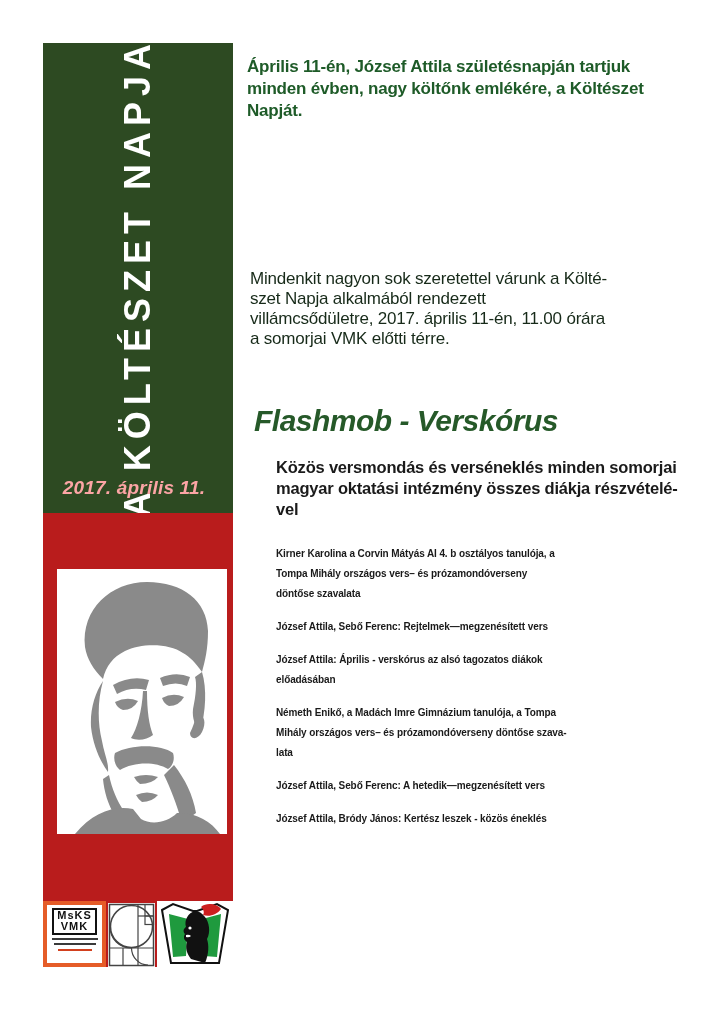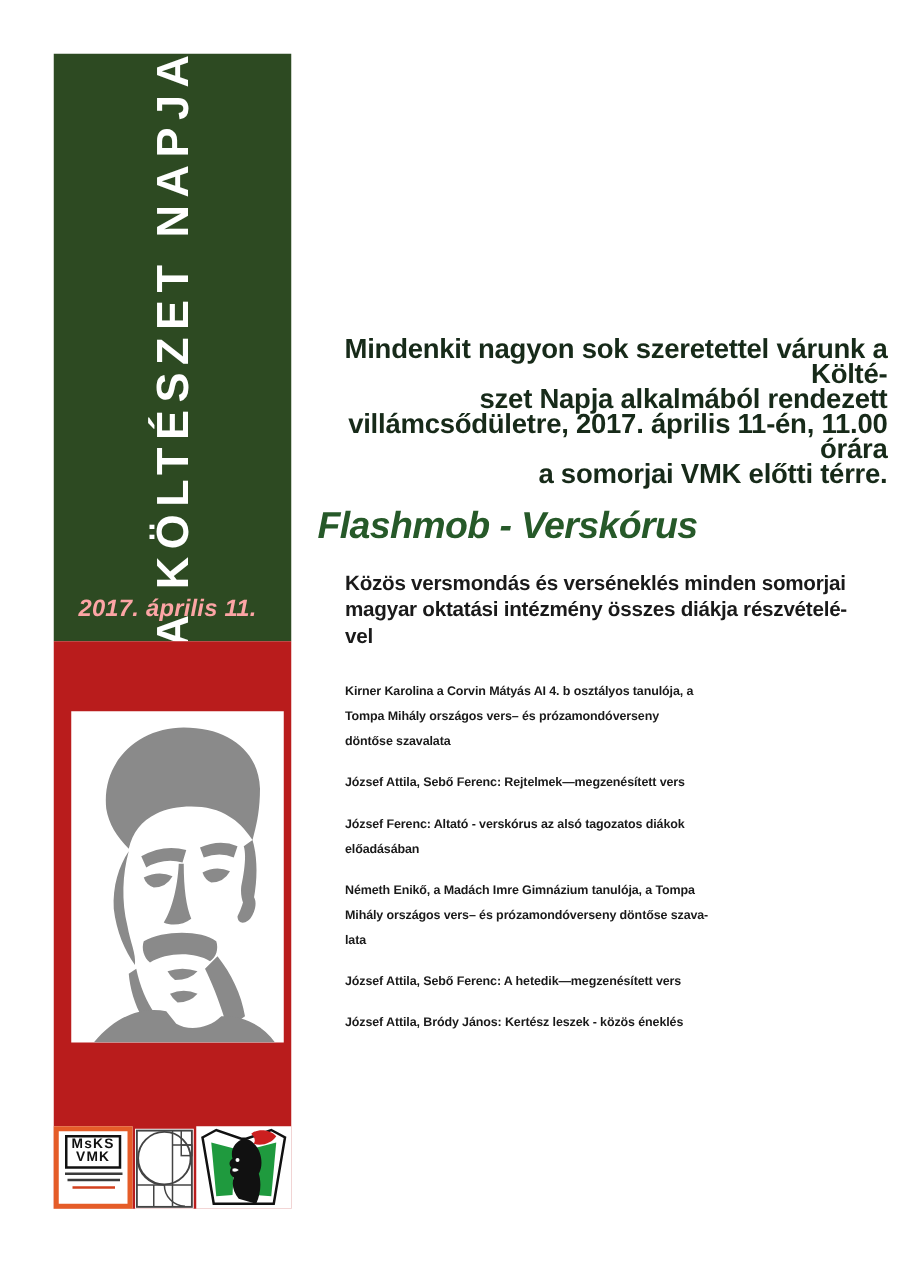--- a/index.html
+++ b/index.html
@@ -55,22 +55,22 @@
   .p-intro1 {
     left:247px; top:56px; width:470px;
     color:#1e5b28; font-weight:bold; font-size:17px; line-height:22px; letter-spacing:-0.2px;
   }
   .p-intro2 {
     left:247px; top:138px; width:462px;
     color:#1e5b28; font-weight:bold; font-style:italic; font-size:17px; line-height:20.5px;
     text-align:justify; text-align-last:justify; letter-spacing:-0.2px;
   }
   .p-invite {
-    left:250px; top:269px; width:460px; text-align:right;
-    color:#172a19; font-weight:bold; font-size:22px; line-height:20px; letter-spacing:-0.2px;
+    left:250px; top:269px; width:460px; text-align:left;
+    color:#172a19; font-weight:normal; font-size:17px; line-height:20px; letter-spacing:-0.2px;
   }
   .program-heading {
     position:absolute; left:254px; top:404px;
     color:#265929; font-weight:bold; font-style:italic; font-size:30px; letter-spacing:-0.5px;
   }
   .p-lead {
     left:276px; top:457px; width:430px;
     color:#1a1a1a; font-weight:bold; font-size:16.5px; line-height:21px; letter-spacing:-0.2px;
   }
   .program-items { position:absolute; left:276px; top:544px; width:424px; }
@@ -146,36 +146,39 @@
           <path d="M64,13 L45,18 L47,55 L60,56 Z" fill="#1f9a3e"></path>
           <path d="M38,10 C31,12 27,19 29,26 C26,28 26,31 28,33 C26,36 27,39 30,41 C28,47 30,53 34,58 L48,62 C52,53 52,44 50,38 C54,31 52,21 48,16 C45,12 42,10 38,10 Z" fill="#111"></path>
           <path d="M44,6 C50,1 60,3 64,8 C60,14 52,16 46,14 C48,11 46,8 44,6 Z" fill="#cc1f1f"></path>
           <circle cx="33" cy="27" r="1.6" fill="#ffffff"></circle>
           <path d="M29,34 Q32,33 34,35 Q32,37 29,36 Z" fill="#ffffff"></path>
         </svg>
       </div>
     </div>
   </div>
 
+  <div class="txt p-intro1">Április 11-én, József Attila születésnapján tartjuk
+minden évben, nagy költőnk emlékére, a Költészet
+Napját.</div>
   <div class="txt p-invite">Mindenkit nagyon sok szeretettel várunk a Költé-
 szet Napja alkalmából rendezett
 villámcsődületre, 2017. április 11-én, 11.00 órára
 a somorjai VMK előtti térre.</div>
 
   <div class="program-heading">Flashmob - Verskórus</div>
   <div class="txt p-lead">Közös versmondás és verséneklés minden somorjai
 magyar oktatási intézmény összes diákja részvételé-
 vel</div>
 
   <div class="program-items">
     <div class="program-item">Kirner Karolina a Corvin Mátyás AI 4. b osztályos tanulója, a
 Tompa Mihály országos vers– és prózamondóverseny
 döntőse szavalata</div>
     <div class="program-item">József Attila, Sebő Ferenc: Rejtelmek—megzenésített vers</div>
-    <div class="program-item">József Ferenc: Altató - verskórus az alsó tagozatos diákok
+    <div class="program-item">József Attila: Április - verskórus az alsó tagozatos diákok
 előadásában</div>
     <div class="program-item">Németh Enikő, a Madách Imre Gimnázium tanulója, a Tompa
 Mihály országos vers– és prózamondóverseny döntőse szava-
 lata</div>
     <div class="program-item">József Attila, Sebő Ferenc: A hetedik—megzenésített vers</div>
     <div class="program-item">József Attila, Bródy János: Kertész leszek - közös éneklés</div>
   </div>
 
 </div>
 

